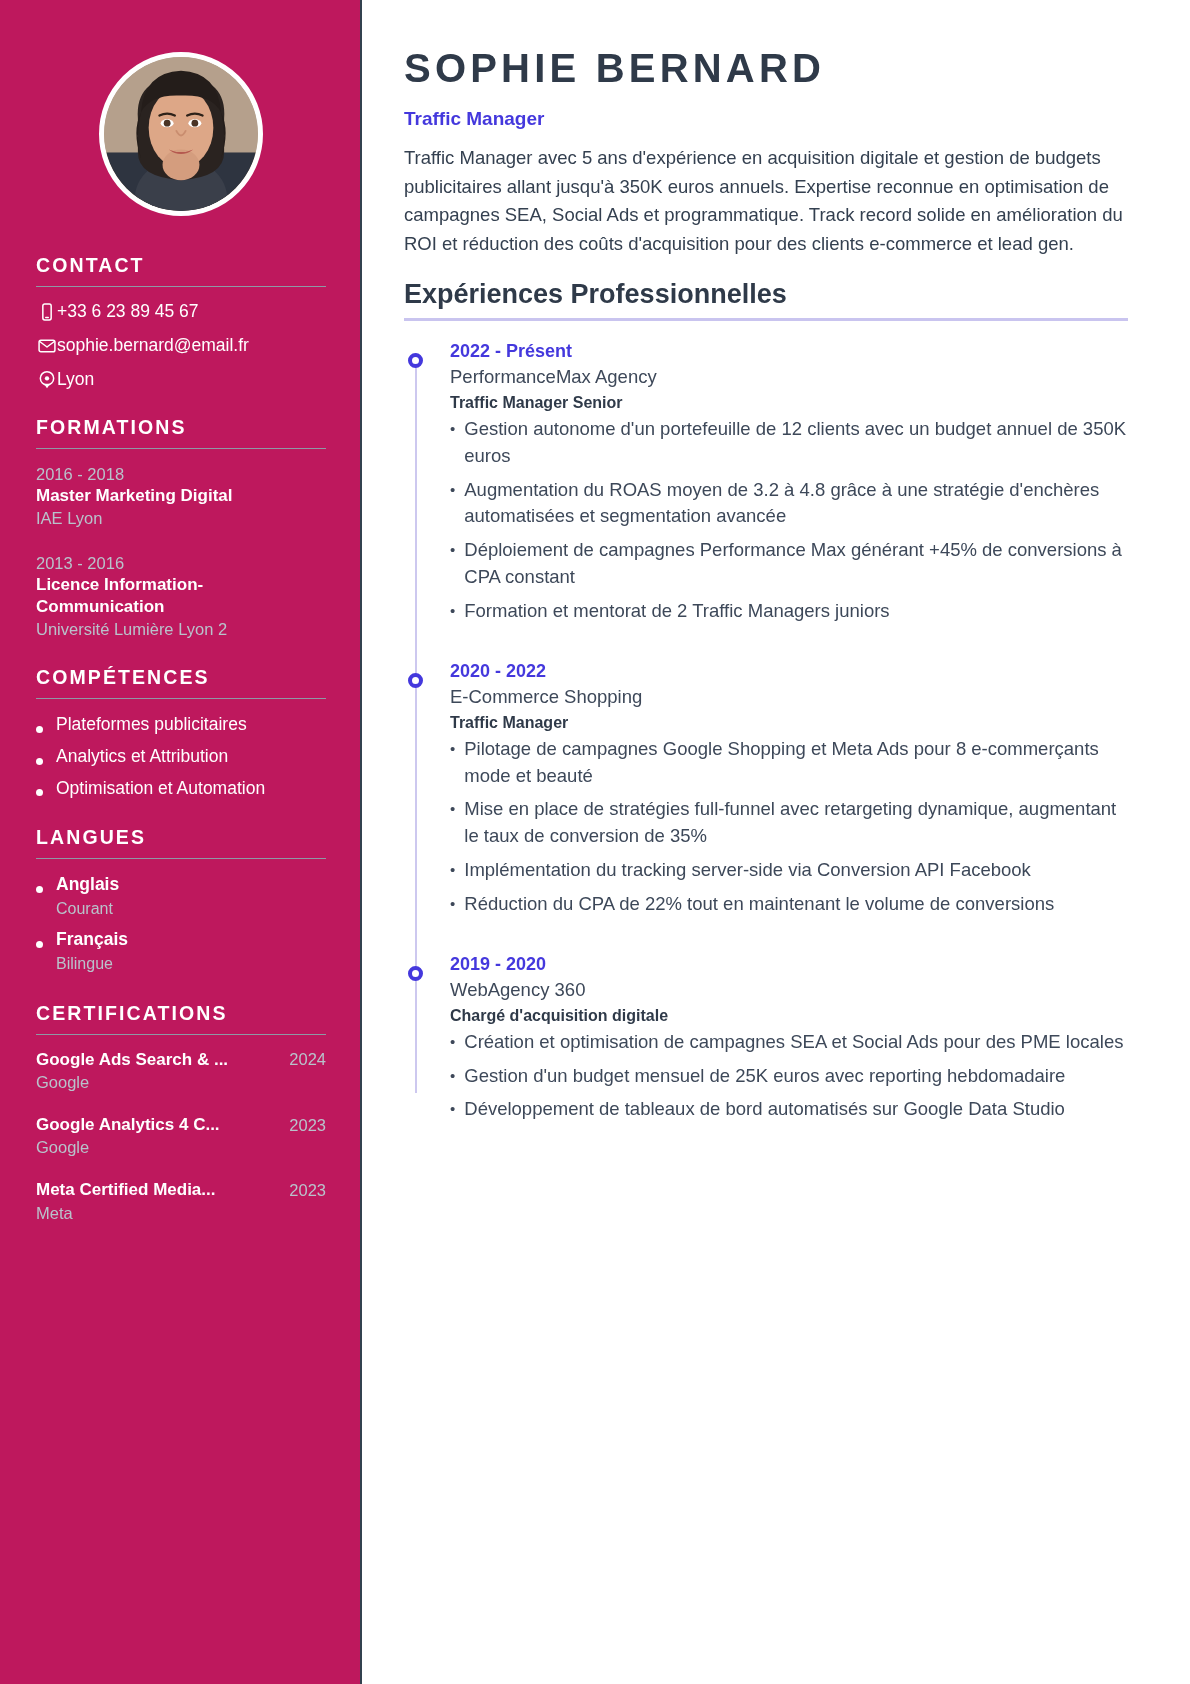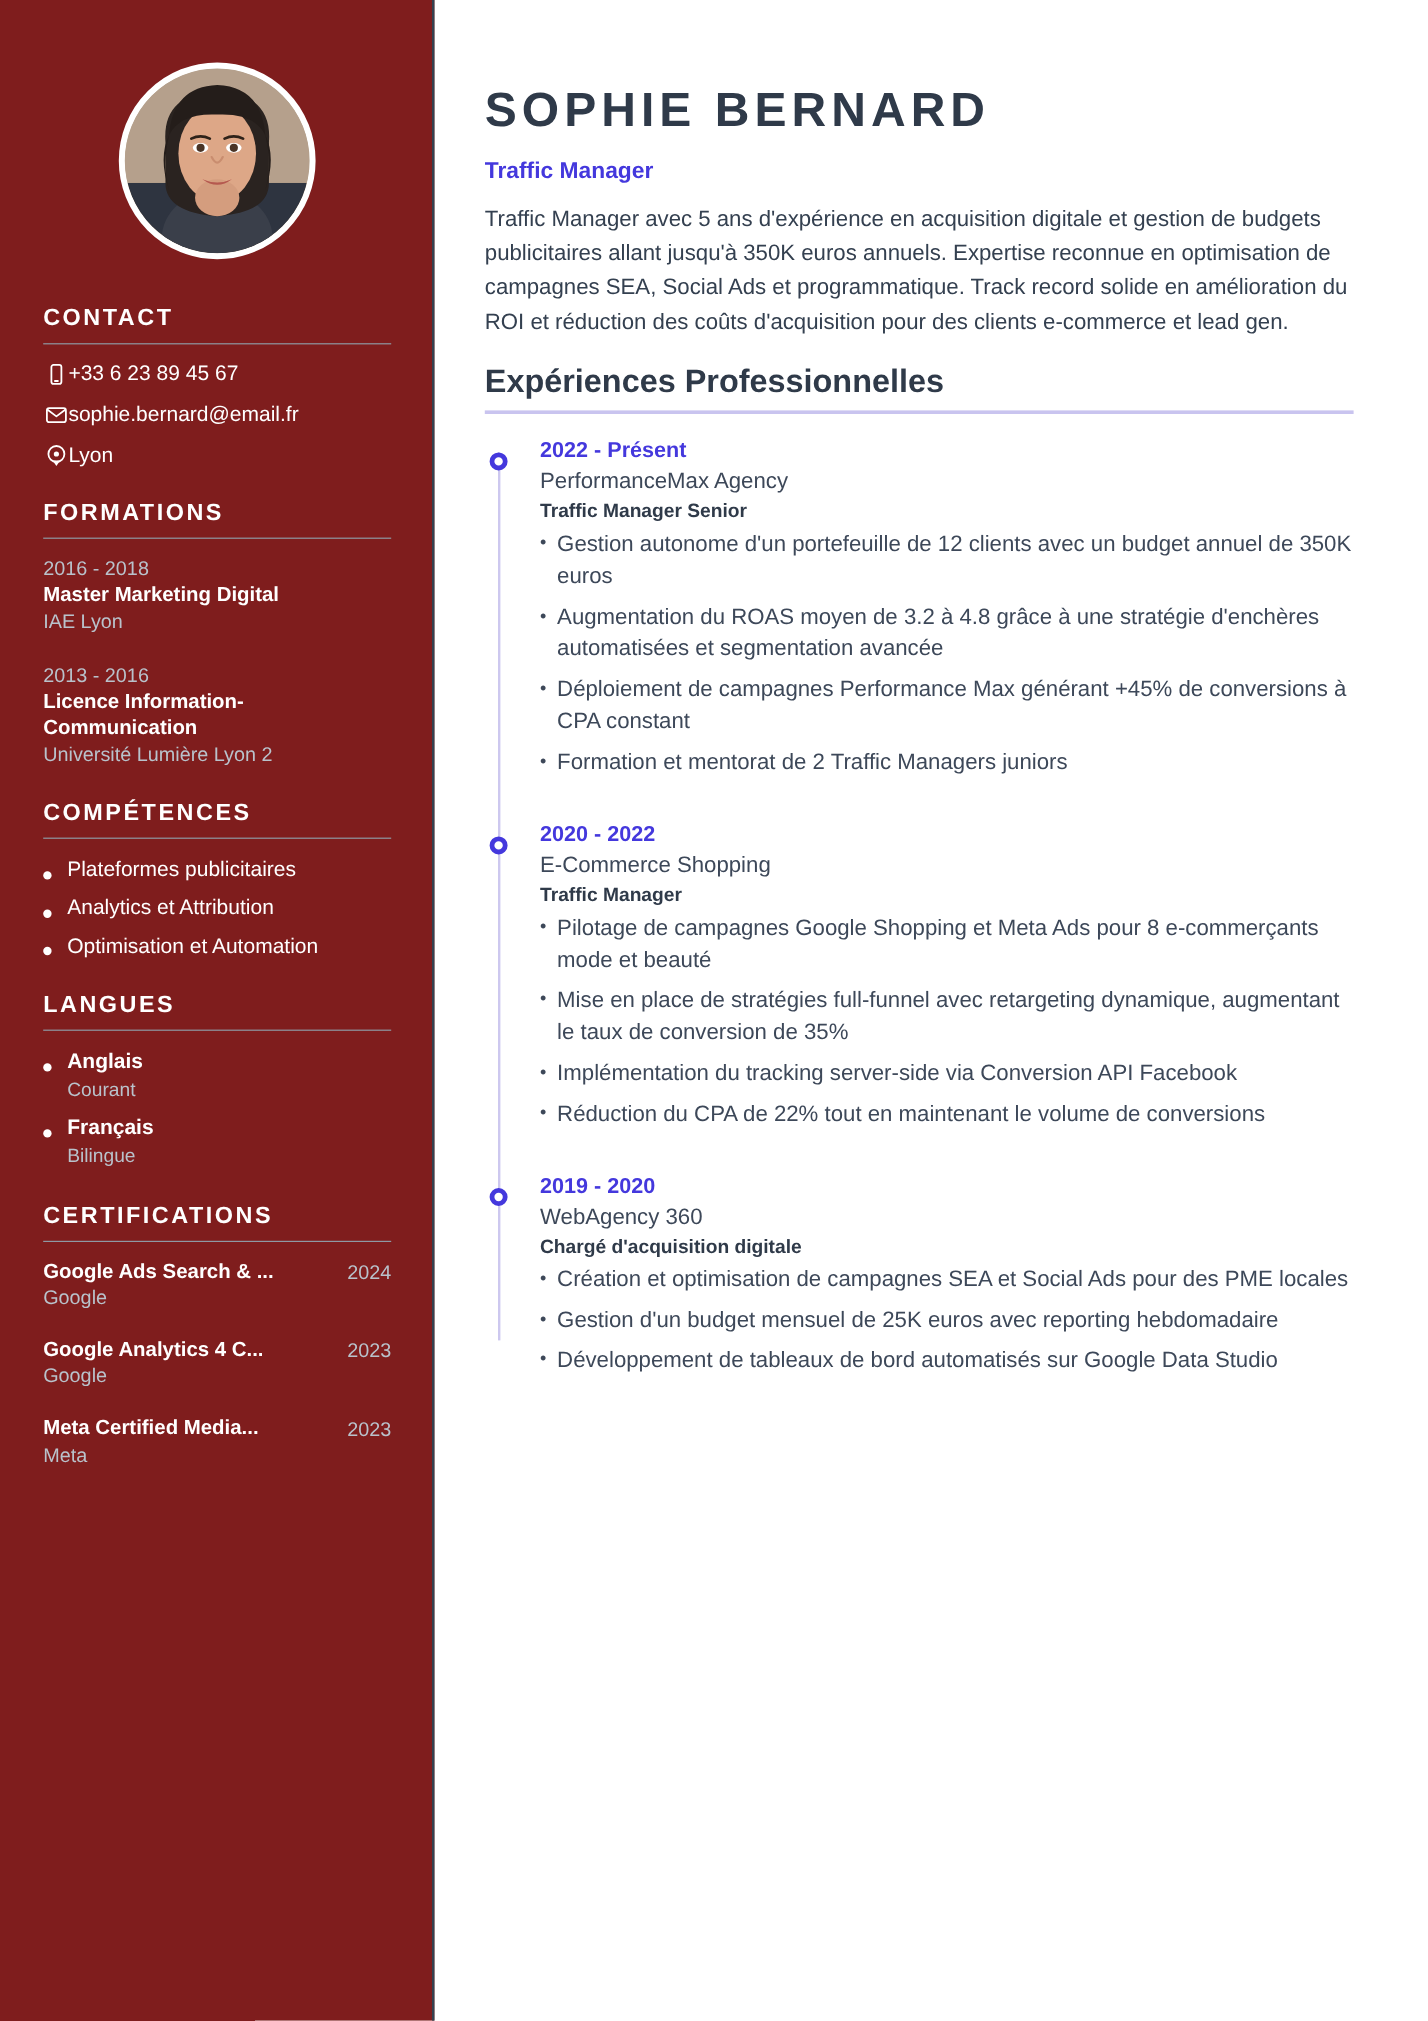--- a/index.html
+++ b/index.html
@@ -13,21 +13,21 @@
     width: 1190px;
     min-height: 1684px;
     display: flex;
     background: #ffffff;
   }
 
   
   .sidebar {
     width: 362px;
     flex: 0 0 362px;
-    background: #7f1d1d;
+    background: #be185d;
     color: #ffffff;
     padding: 0 36px 40px 36px;
     position: relative;
   }
   .sidebar::after{
     content:"";
     position:absolute;
     top:0; right:0; bottom:0;
     width:2px;
     background:#33414f;
@@ -102,21 +102,21 @@
     background: #ffffff;
     flex: 0 0 7px;
     margin-top: 9px;
   }
   .lang-li { margin-bottom: 2px; }
   .lang-name { font-weight: bold; font-size: 17.5px; color:#ffffff; line-height:1.3; }
   .lang-level { font-size: 16px; color: #b9c2cb; line-height: 1.4; margin-left: 20px; margin-bottom: 8px; }
 
   
   .cert-item { margin-bottom: 19px; }
-  .cert-top { display: flex; align-items: flex-end; gap: 10px; }
+  .cert-top { display: flex; align-items: center; gap: 10px; }
   .cert-name {
     font-size: 17px;
     font-weight: bold;
     color: #ffffff;
     white-space: nowrap;
     overflow: hidden;
     text-overflow: ellipsis;
     max-width: 212px;
     line-height: 1.35;
   }
@@ -129,21 +129,20 @@
     padding: 46px 62px 40px 42px;
     color: #2f3a49;
   }
   .name {
     font-size: 40px;
     font-weight: bold;
     letter-spacing: 4.2px;
     color: #2f3a49;
     line-height: 1.1;
     margin-bottom: 18px;
-    margin-top: 24px;
   }
   .job-title {
     font-size: 19px;
     font-weight: bold;
     color: #4438dd;
     margin-bottom: 14px;
   }
   .summary {
     font-size: 18.5px;
     line-height: 1.55;

